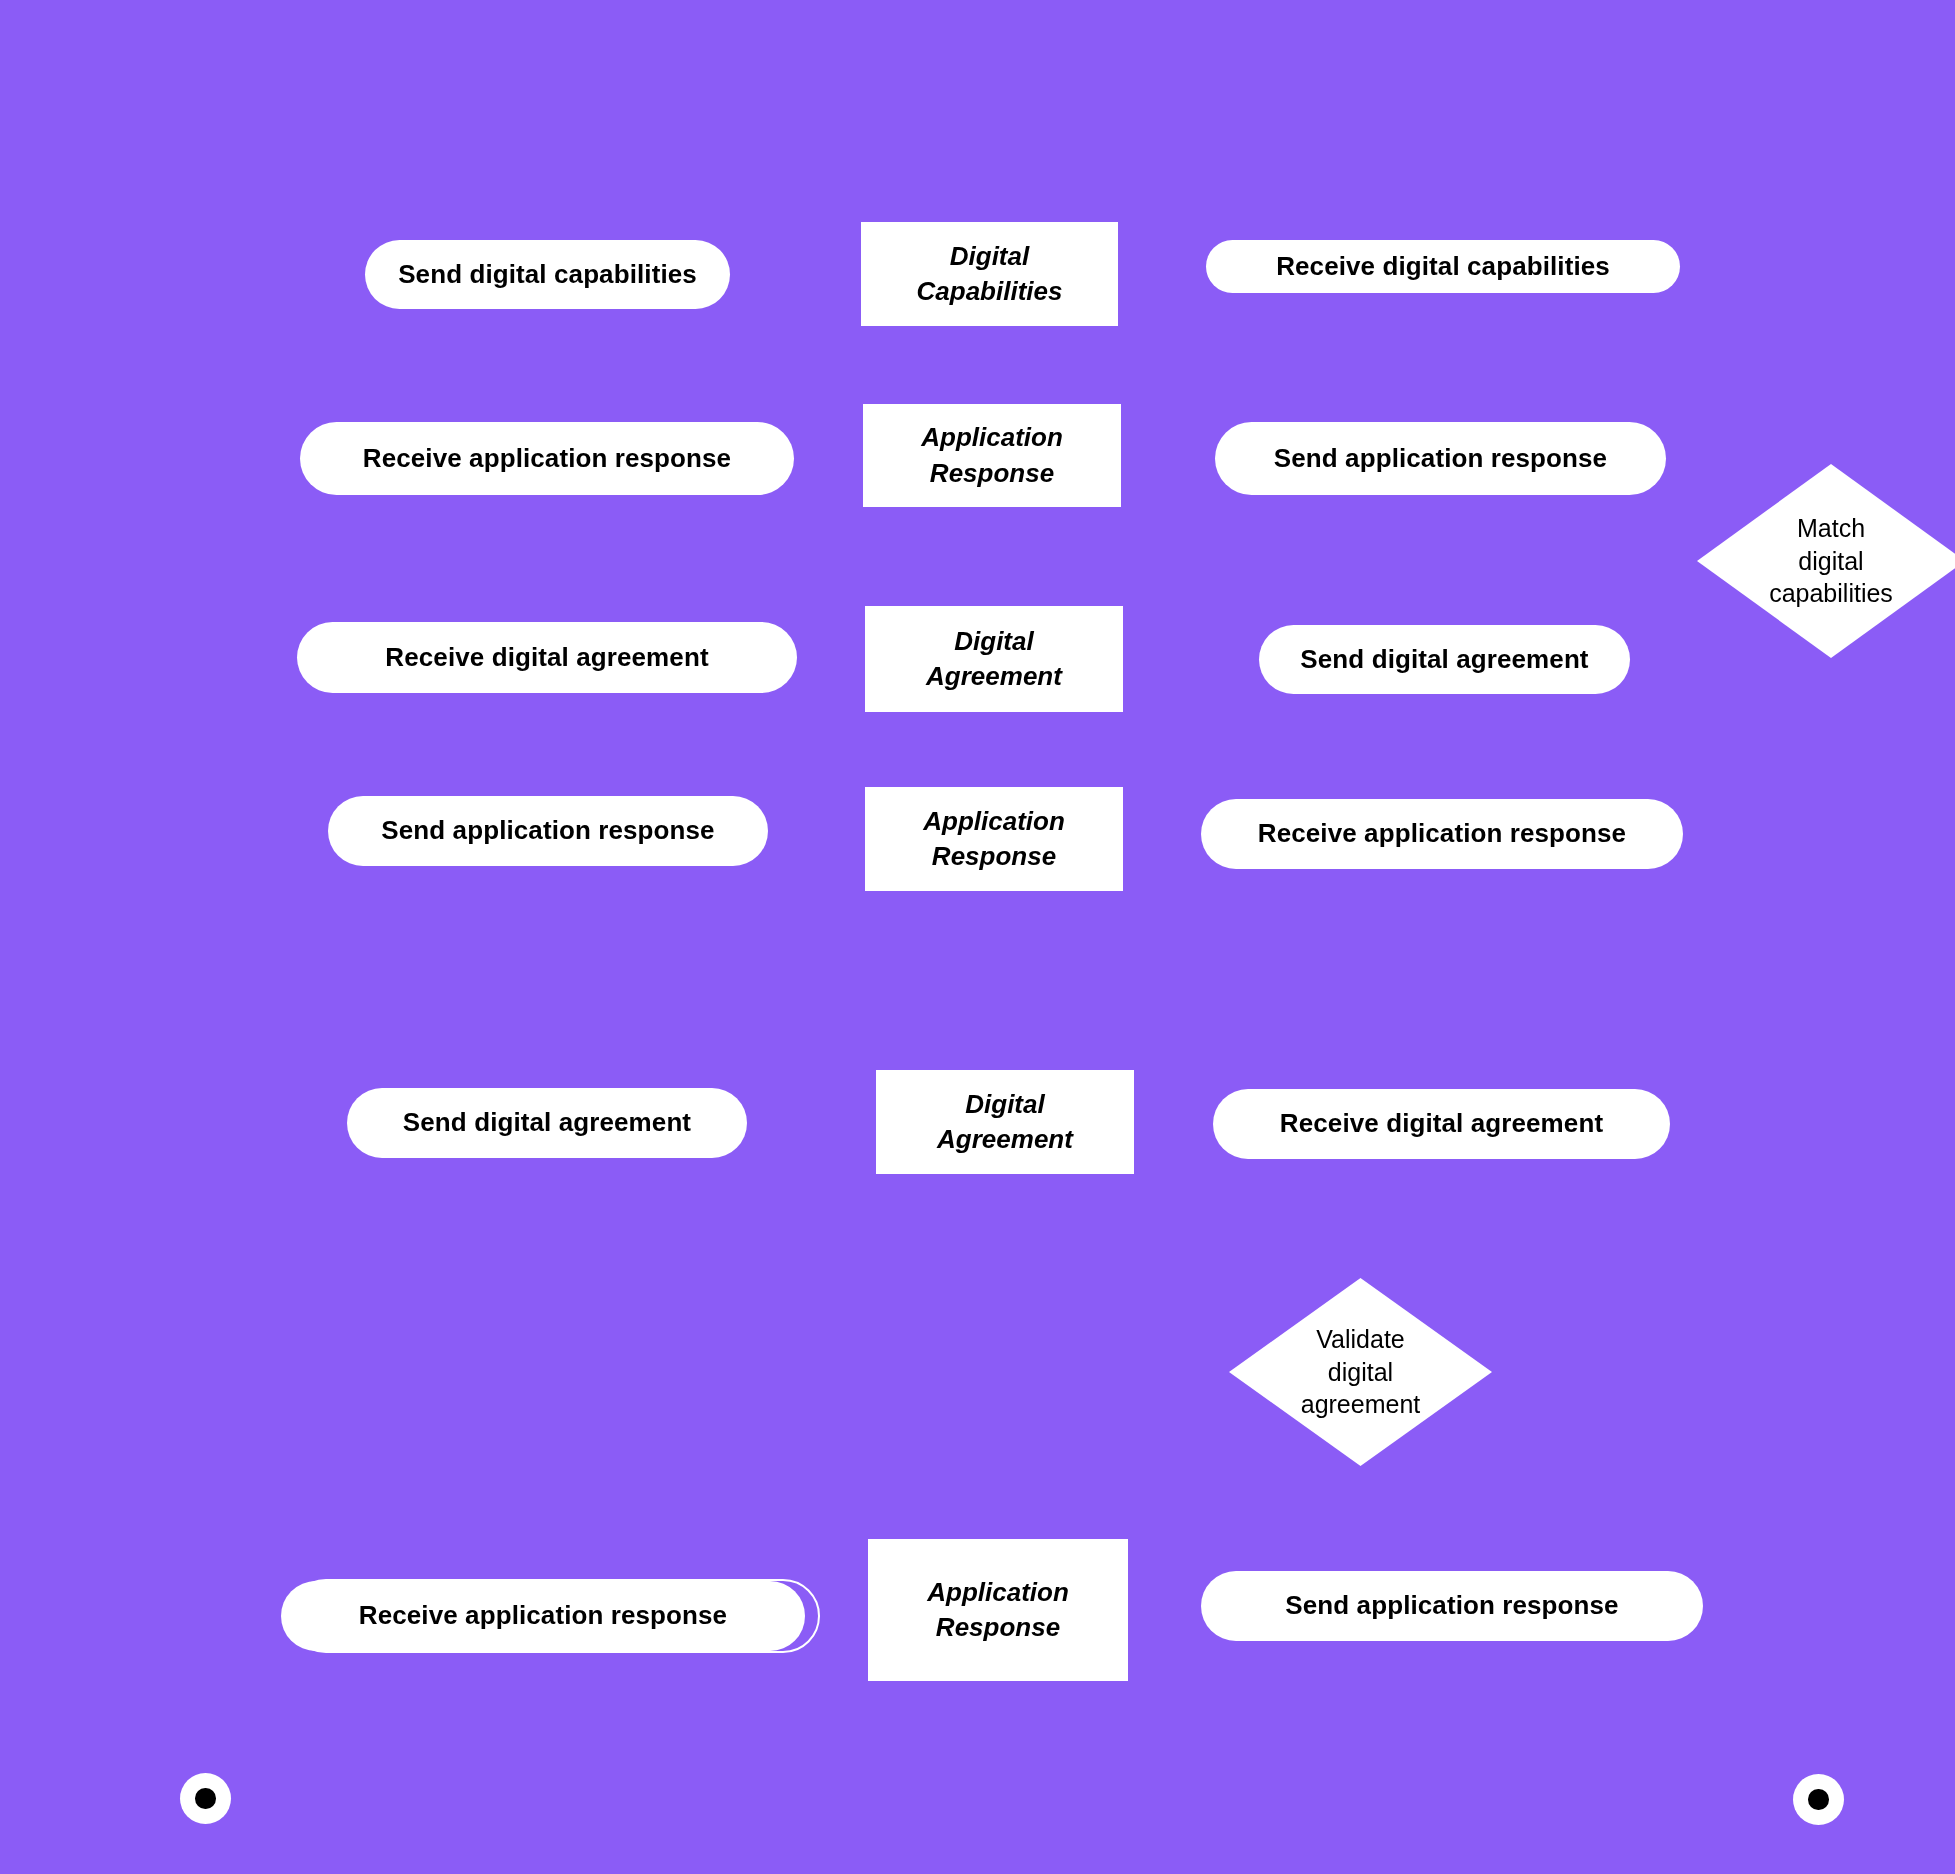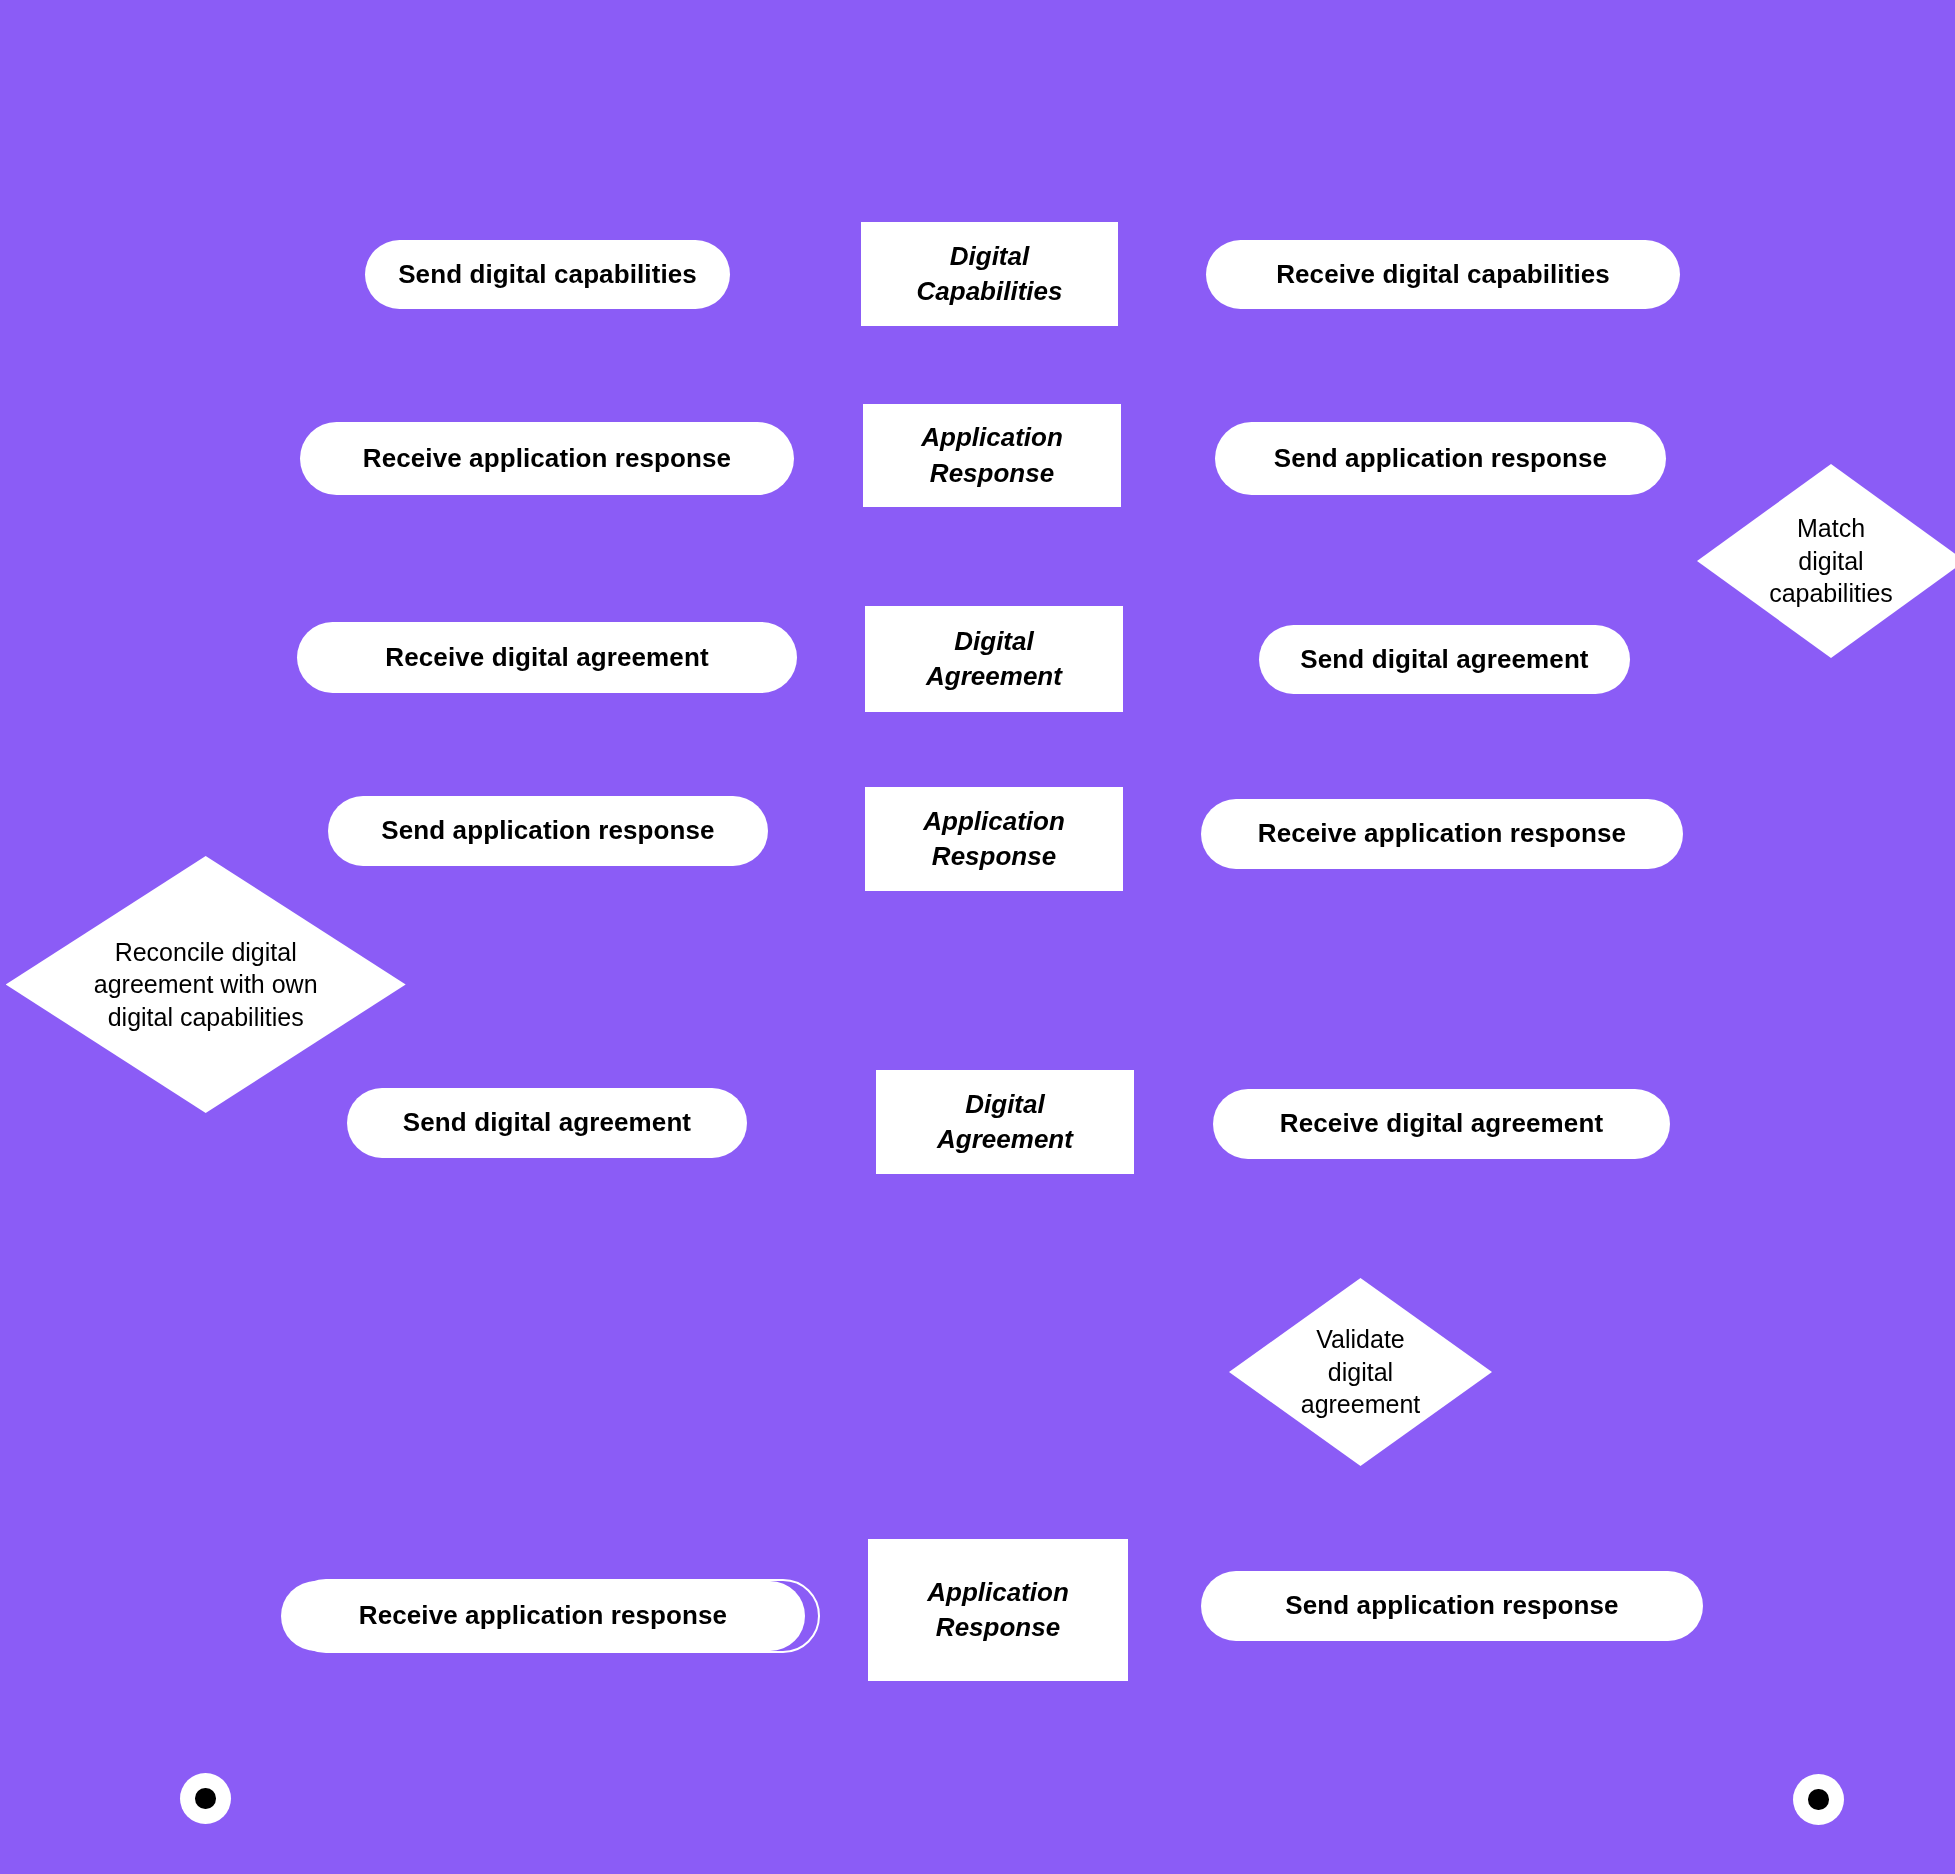--- a/index.html
+++ b/index.html
@@ -113,21 +113,21 @@
   <div class="action" style="left:297px; top:622px; width:500px; height:71px;">Receive digital agreement</div>
 
   <div class="action" style="left:328px; top:796px; width:440px; height:70px;">Send application response</div>
 
   <div class="action" style="left:347px; top:1088px; width:400px; height:70px;">Send digital agreement</div>
 
   <div class="action-ghost" style="left:289px; top:1579px; width:531px; height:74px;"></div>
 
   <div class="action" style="left:281px; top:1581px; width:524px; height:70px;">Receive application response</div>
 
-  <div class="action" style="left:1206px; top:240px; width:474px; height:69px;">Receive digital capabilities</div>
+  <div class="action" style="left:1206px; top:240px; width:474px; height:53px;">Receive digital capabilities</div>
 
   <div class="action" style="left:1215px; top:422px; width:451px; height:73px;">Send application response</div>
 
   <div class="action" style="left:1259px; top:625px; width:371px; height:69px;">Send digital agreement</div>
 
   <div class="action" style="left:1201px; top:799px; width:482px; height:70px;">Receive application response</div>
 
   <div class="action" style="left:1213px; top:1089px; width:457px; height:70px;">Receive digital agreement</div>
 
   <div class="action" style="left:1201px; top:1571px; width:502px; height:70px;">Send application response</div>
@@ -150,26 +150,20 @@
   <div class="artifact" style="left:868px; top:1539px; width:260px; height:142px; white-space:pre-line;">Application
 Response</div>
 
   <div class="decision" style="left:1697px; top:464px; width:268px; height:194px;">
     <div class="diamond-shape"></div>
     <div class="diamond-label">Match
 digital
 capabilities</div>
   </div>
 
-  <div class="decision" style="left:5.7px; top:856px; width:400px; height:257px;">
-    <div class="diamond-shape"></div>
-    <div class="diamond-label">Reconcile digital
-agreement with own
-digital capabilities</div>
-  </div>
 
   <div class="decision" style="left:1229px; top:1278px; width:263px; height:188px;">
     <div class="diamond-shape"></div>
     <div class="diamond-label">Validate
 digital
 agreement</div>
   </div>
 
   <div class="end-node" style="left:180px; top:1773px; width:51px; height:51px;">
     <div class="inner-hole"></div>

